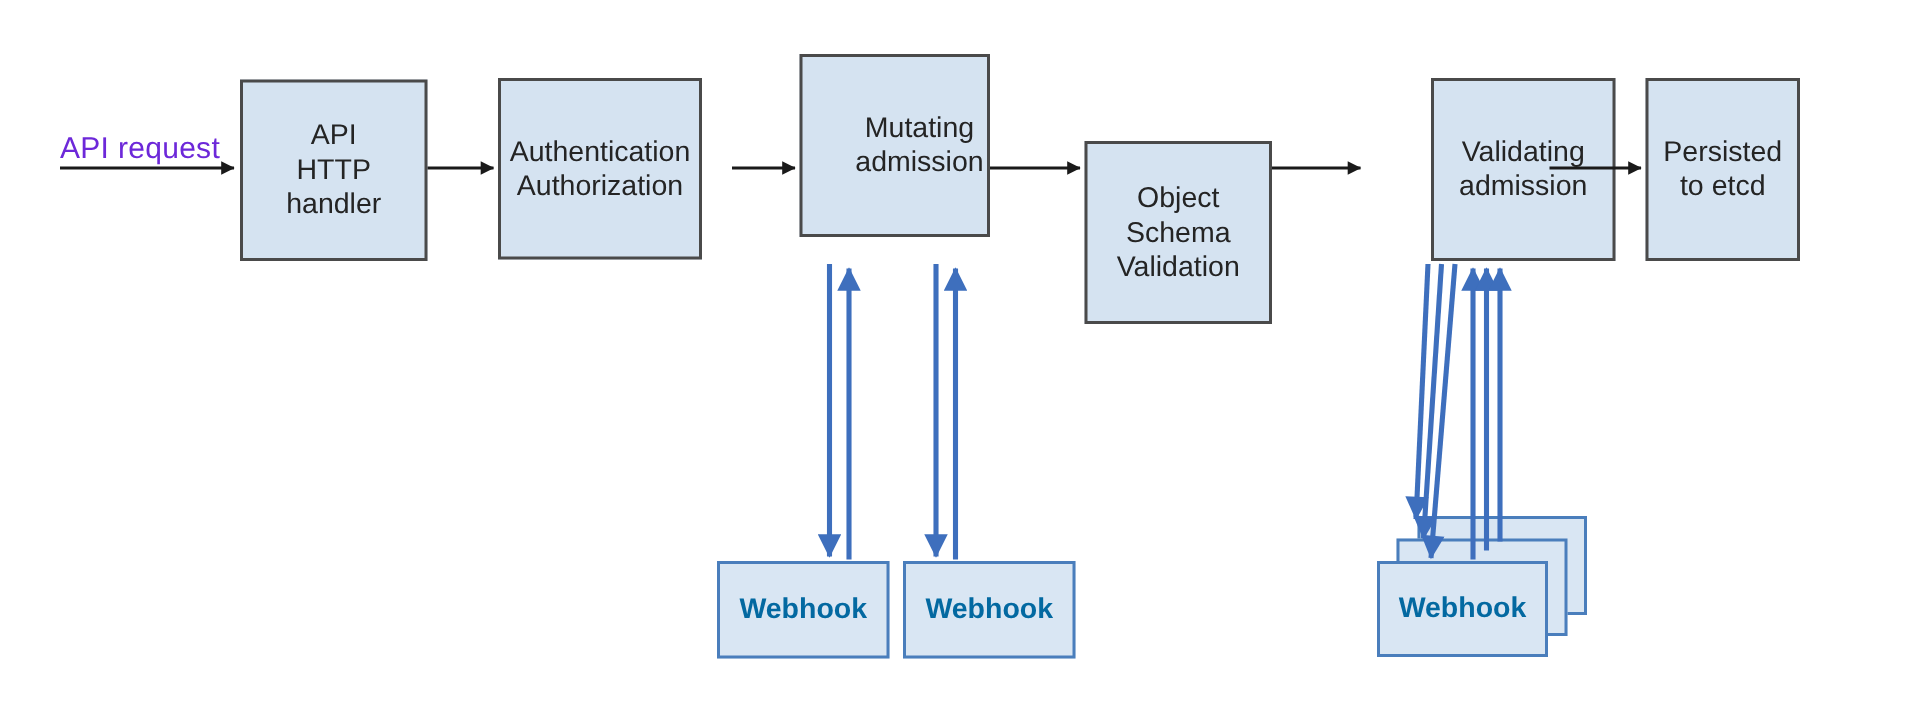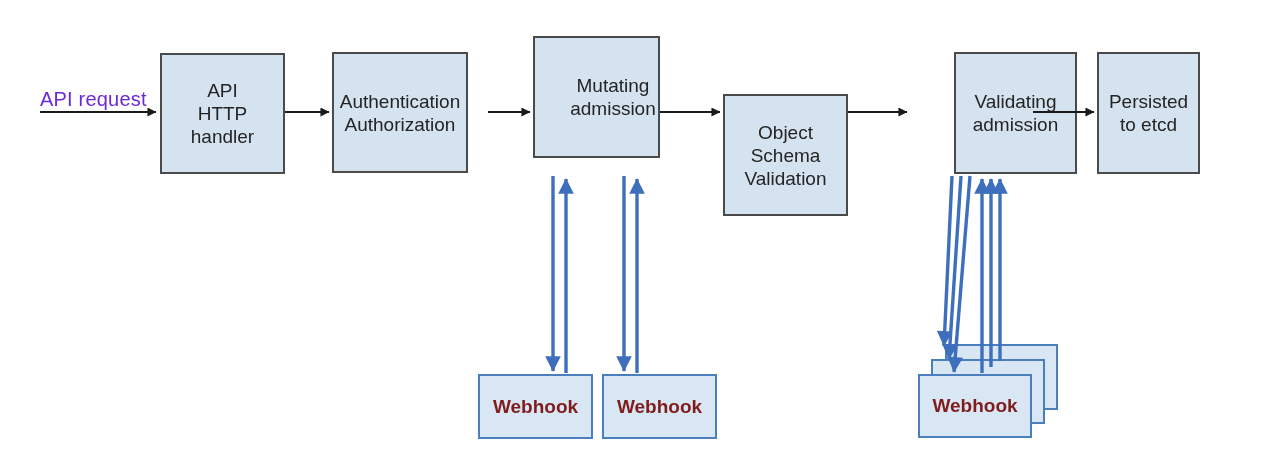--- a/index.html
+++ b/index.html
@@ -29,21 +29,21 @@
     position: absolute;
     box-sizing: border-box;
     background: #d9e6f3;
     border: 2px solid #4a7ebc;
     display: flex;
     align-items: center;
     justify-content: center;
     text-align: center;
     font-size: 19px;
     font-weight: bold;
-    color: #7f1d1d;
+    color: #0369a1;
   }
   #box-api  { left: 160px;  top: 53px; width: 125px; height: 121px; }
   #box-auth { left: 332px;  top: 52px; width: 136px; height: 121px; }
   #box-mut  { left: 533px;  top: 36px; width: 127px; height: 122px; padding-left: 33px; }
   #box-obj  { left: 723px;  top: 52px; width: 125px; height: 122px; margin-top: 42px; }
   #box-val  { left: 910px;  top: 52px; width: 123px; height: 122px; margin-left: 44px; }
   #box-etcd { left: 1097px; top: 52px; width: 103px; height: 122px; }
 
   #wh-a { left: 478px; top: 374px; width: 115px; height: 65px; z-index: 3; }
   #wh-b { left: 602px; top: 374px; width: 115px; height: 65px; z-index: 3; }

